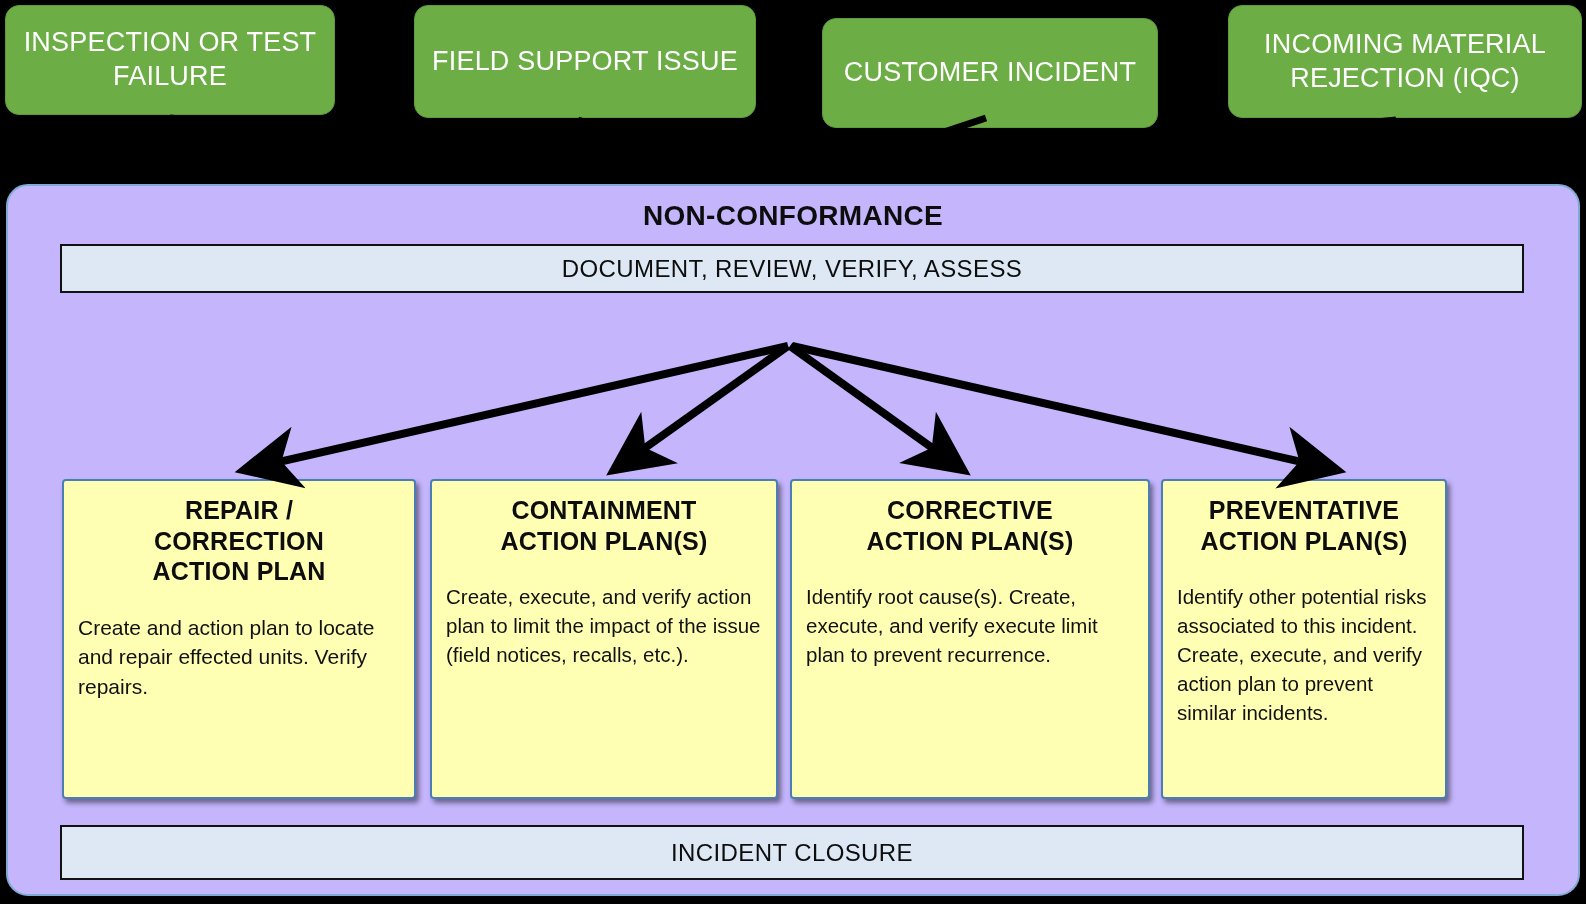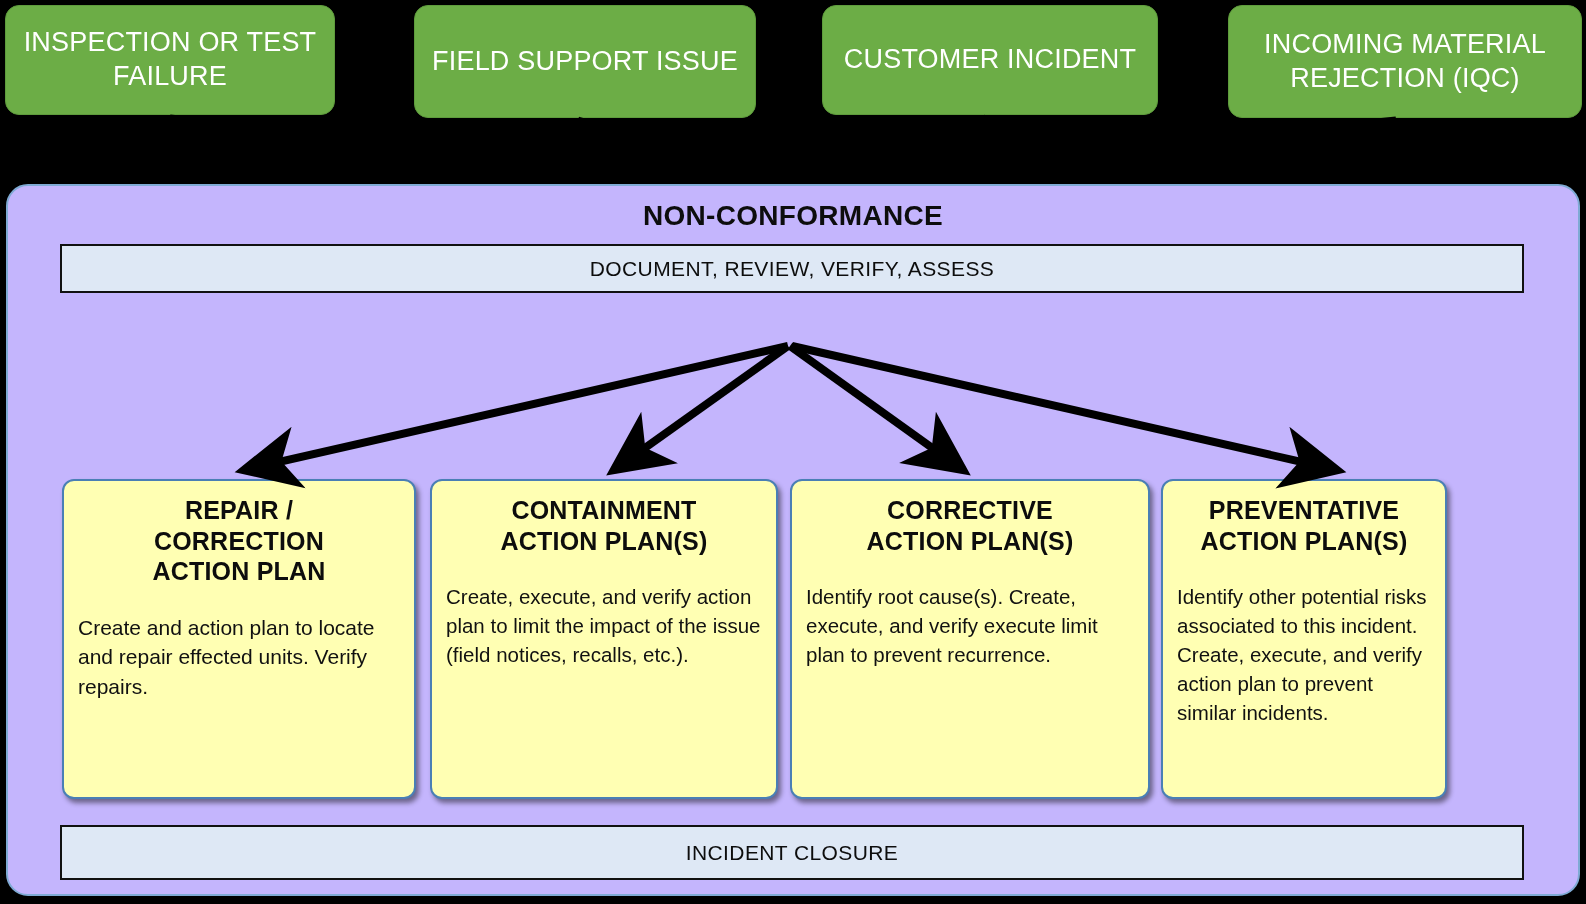--- a/index.html
+++ b/index.html
@@ -63,32 +63,32 @@
   }
 
   .stage-bar {
     position: absolute;
     box-sizing: border-box;
     background: #DEE8F5;
     border: 2px solid #111111;
     display: flex;
     align-items: center;
     justify-content: center;
-    font-size: 21px;
+    font-size: 24px;
     color: #0D0D0D;
     letter-spacing: 0.4px;
   }
 
   
   .plan-card {
     position: absolute;
     box-sizing: border-box;
     background: #FFFFB3;
     border: 2px solid #4A7FB5;
-    border-radius: 12px;
+    border-radius: 4px;
     padding: 14px 14px 10px 14px;
     box-shadow: 3px 4px 5px rgba(0,0,0,0.45);
     overflow: hidden;
   }
   .plan-title {
     text-align: center;
     font-size: 25px;
     font-weight: bold;
     color: #0D0D0D;
     line-height: 1.22;
@@ -119,21 +119,21 @@
 <body>
 
 <div id="canvas">
 
   <div class="src-box" style="left:5px; top:5px; width:330px; height:110px;">
     <span>INSPECTION OR TEST FAILURE</span>
   </div>
   <div class="src-box" style="left:414px; top:5px; width:342px; height:113px;">
     <span>FIELD SUPPORT ISSUE</span>
   </div>
-  <div class="src-box" style="left:822px; top:5px; width:336px; height:110px;">
+  <div class="src-box" style="left:822px; top:18px; width:336px; height:110px;">
     <span>CUSTOMER INCIDENT</span>
   </div>
   <div class="src-box" style="left:1228px; top:5px; width:354px; height:113px;">
     <span>INCOMING MATERIAL REJECTION (IQC)</span>
   </div>
 
   <svg id="feed-arrow-layer" viewBox="0 0 1586 904" xmlns="http://www.w3.org/2000/svg">
     <defs>
       <marker id="mk-feed" markerWidth="9" markerHeight="9" refX="7.4" refY="4.5" orient="auto" markerUnits="strokeWidth">
         <path d="M0,0.4 L8.6,4.5 L0,8.6 L2.3,4.5 Z" fill="#000000"></path>

